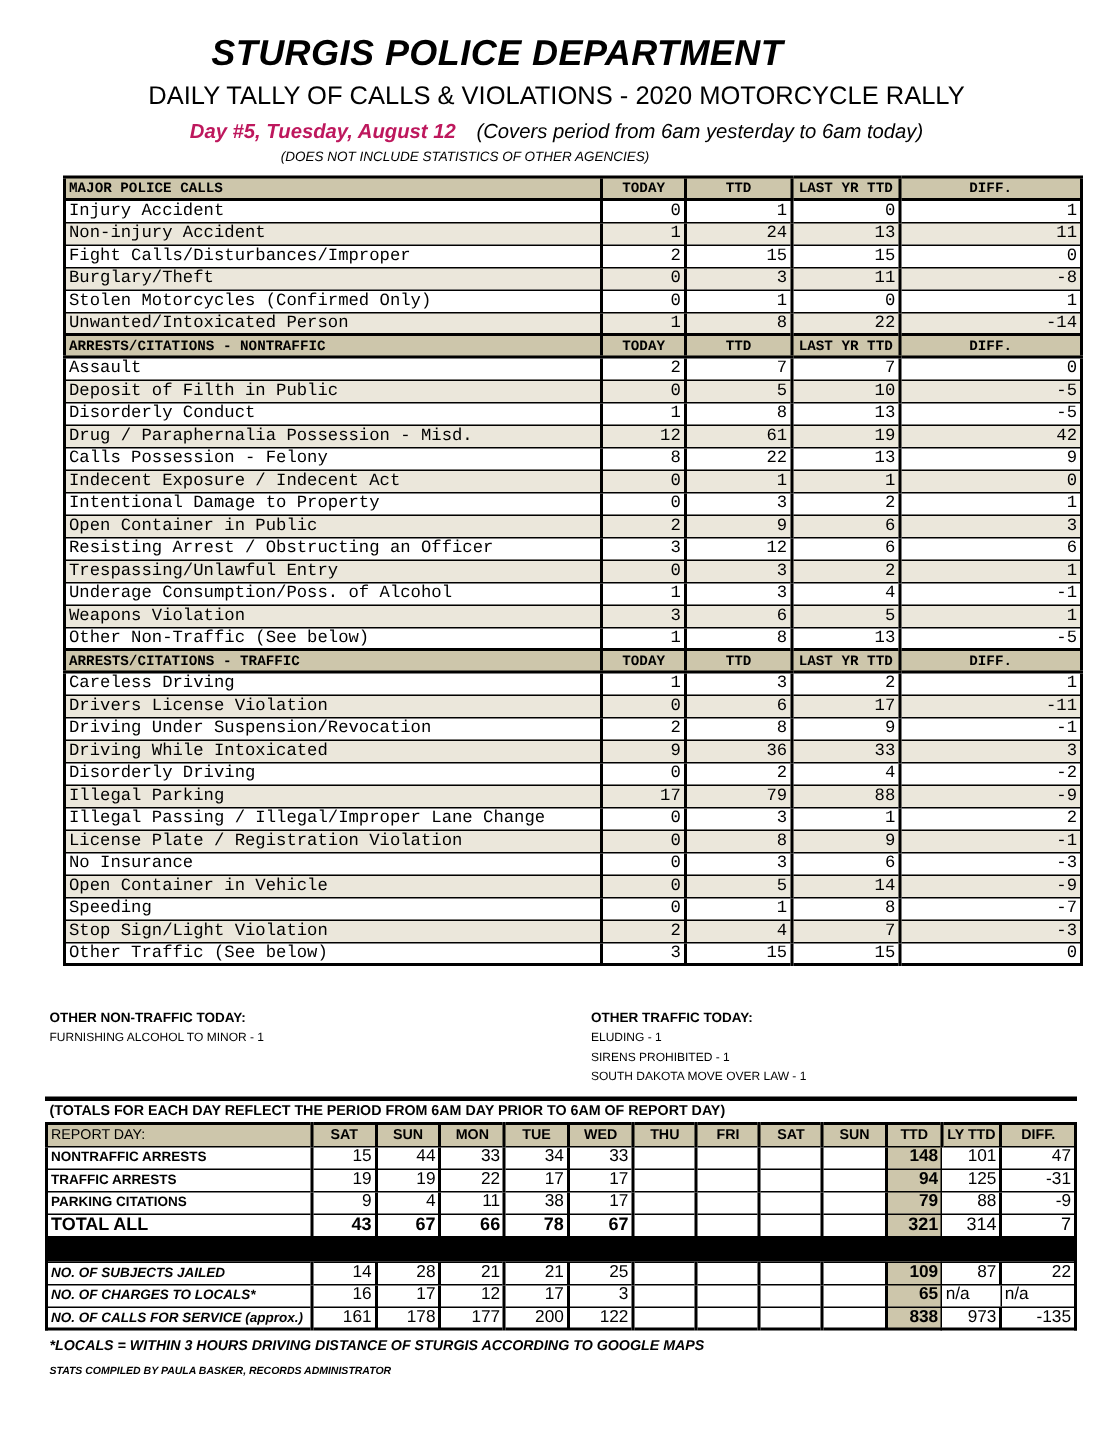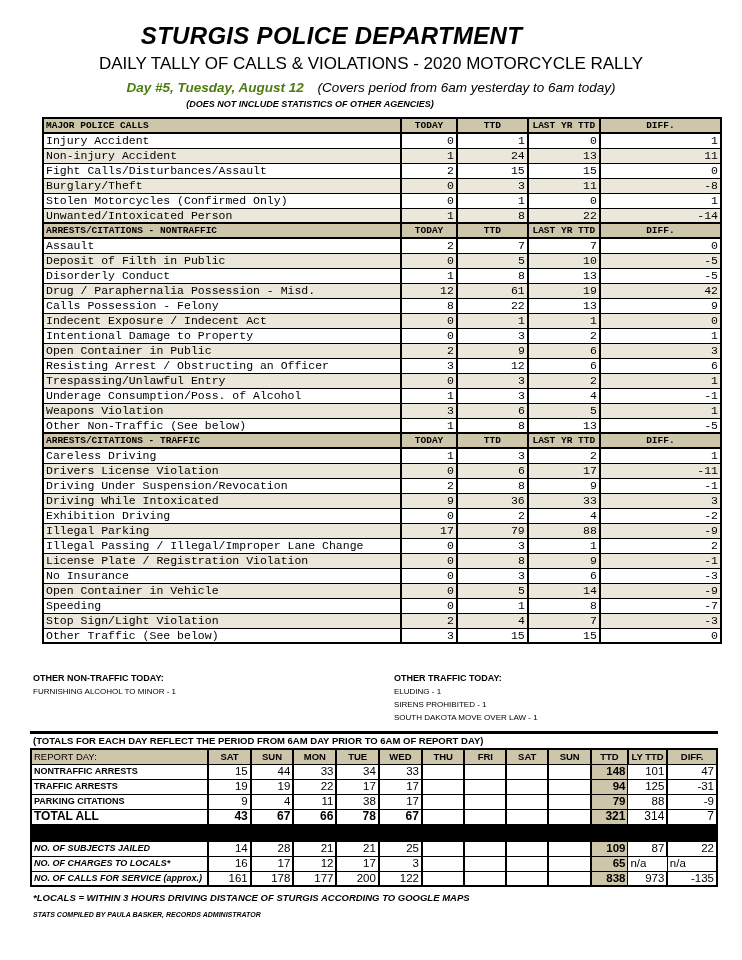--- a/index.html
+++ b/index.html
@@ -1,22 +1,22 @@
 <!DOCTYPE html>
 <html><head>
 <meta charset="utf-8">
 <style>
   * { box-sizing: border-box; margin: 0; padding: 0; }
   body { width: 742px; height: 960px; background: #fff; font-family: "Liberation Sans", sans-serif; color: #000; position: relative; overflow: hidden; }
   .title { position: absolute; top: 22px; left: 0; width: 663px; text-align: center; font-weight: bold; font-style: italic; font-size: 24px; letter-spacing: 0.3px; }
   .subtitle { position: absolute; top: 54px; left: 0; width: 742px; text-align: center; font-size: 17px; }
   .dayline { position: absolute; top: 80px; left: 0; width: 742px; text-align: center; font-size: 13.5px; font-style: italic; }
-  .dayline .red { color: #4d7c0f; font-weight: bold; }
+  .dayline .red { color: #be185d; font-weight: bold; }
   .dayline .cov { margin-left: 10px; }
-  .note { position: absolute; top: 99px; left: 0; width: 620px; text-align: center; font-size: 9px; font-weight: bold; font-style: italic; }
+  .note { position: absolute; top: 99px; left: 0; width: 620px; text-align: center; font-size: 9px; font-weight: normal; font-style: italic; }
 
   table { border-collapse: collapse; position: absolute; }
   .main { top: 117px; left: 42px; width: 680px; border: 2px solid #000; font-family: Liberation Mono, monospace; }
   .main td { border: 1px solid #000; height: 15px; font-size: 11.5px; padding: 0 2px; line-height: 13px; }
   .main td.num { text-align: right; border-left: 2px solid #000; }
   .main tr.hdr td { background: #cdc6ab; font-weight: bold; font-size: 9.5px; border-top: 2px solid #000; border-bottom: 2px solid #000; }
   .main tr.hdr td.ch { text-align: center; border-left: 2px solid #000; }
   .main tr.alt td { background: #ebe7db; }
   .c-label { width: 362px; }
   .c-today { width: 56px; }
@@ -76,21 +76,21 @@
         <td class="num c-diff">1</td>
       </tr>
       <tr class="alt">
         <td class="c-label">Non-injury Accident</td>
         <td class="num c-today">1</td>
         <td class="num c-ttd">24</td>
         <td class="num c-ly">13</td>
         <td class="num c-diff">11</td>
       </tr>
       <tr class="">
-        <td class="c-label">Fight Calls/Disturbances/Assault</td>
+        <td class="c-label">Fight Calls/Disturbances/Improper</td>
         <td class="num c-today">2</td>
         <td class="num c-ttd">15</td>
         <td class="num c-ly">15</td>
         <td class="num c-diff">0</td>
       </tr>
       <tr class="alt">
         <td class="c-label">Burglary/Theft</td>
         <td class="num c-today">0</td>
         <td class="num c-ttd">3</td>
         <td class="num c-ly">11</td>
@@ -237,21 +237,21 @@
         <td class="num c-diff">-1</td>
       </tr>
       <tr class="alt">
         <td class="c-label">Driving While Intoxicated</td>
         <td class="num c-today">9</td>
         <td class="num c-ttd">36</td>
         <td class="num c-ly">33</td>
         <td class="num c-diff">3</td>
       </tr>
       <tr class="">
-        <td class="c-label">Exhibition Driving</td>
+        <td class="c-label">Disorderly Driving</td>
         <td class="num c-today">0</td>
         <td class="num c-ttd">2</td>
         <td class="num c-ly">4</td>
         <td class="num c-diff">-2</td>
       </tr>
       <tr class="alt">
         <td class="c-label">Illegal Parking</td>
         <td class="num c-today">17</td>
         <td class="num c-ttd">79</td>
         <td class="num c-ly">88</td>

